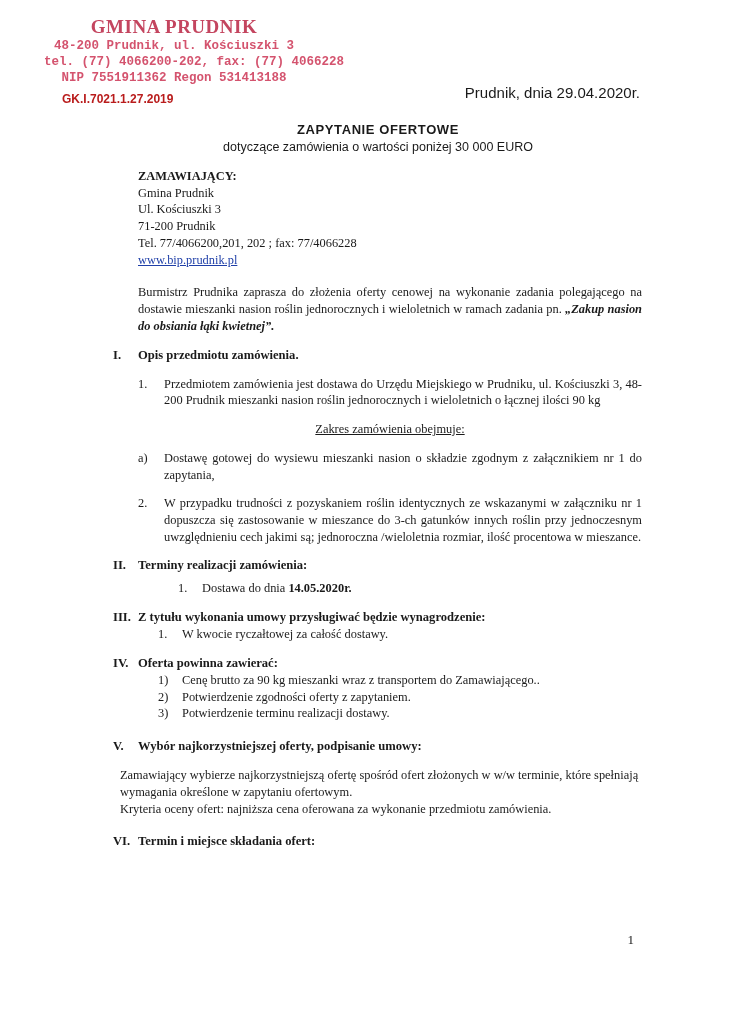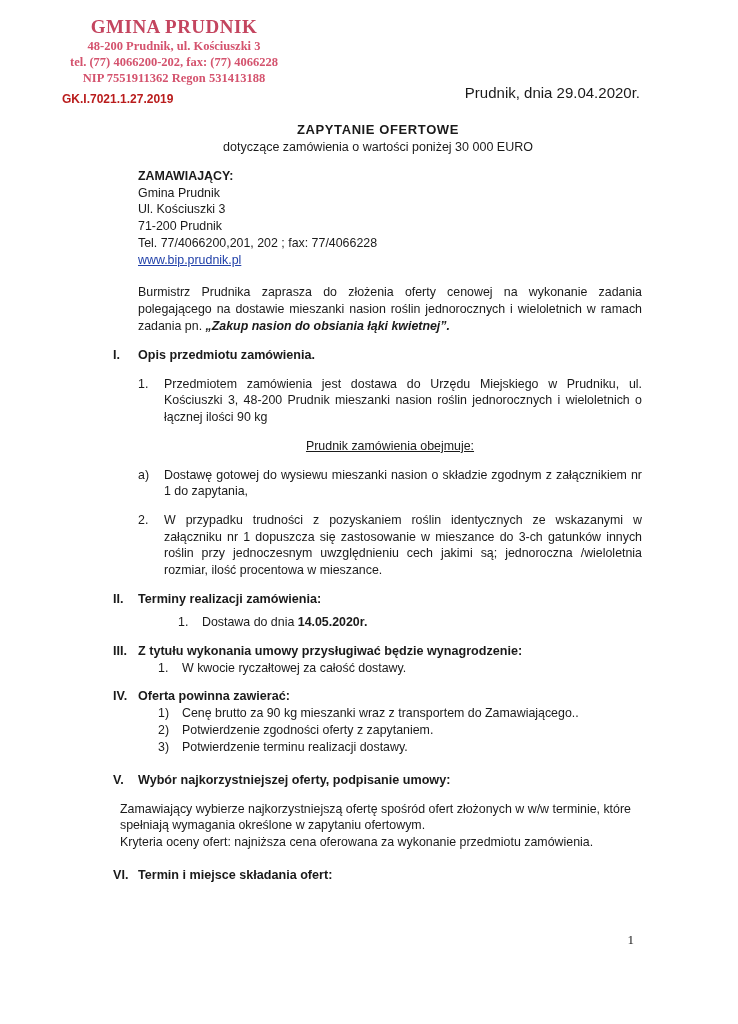--- a/index.html
+++ b/index.html
@@ -37,21 +37,21 @@
   .stamp .org {
     font-family: "Liberation Serif", serif;
     font-weight: bold;
     font-size: 19px;
     letter-spacing: 0.5px;
     color: #c4455f;
   }
   .stamp .addr,
   .stamp .tel,
   .stamp .nip {
-    font-family: Liberation Serif, serif;
+    font-family: Liberation Mono, monospace;
     font-size: 12.5px;
     font-weight: bold;
     color: #d4536e;
     white-space: nowrap;
   }
   .stamp .addr { margin-top: 1px; }
   .stamp .tel  { margin-top: 1px; }
   .stamp .nip  { margin-top: 1px; }
 
   .signref {
@@ -90,20 +90,21 @@
   }
 
   
   .body {
     position: absolute;
     left: 138px;
     right: 96px;
     top: 168px;
     font-size: 12.4px;
     line-height: 1.35;
+    font-family: Liberation Serif, serif;
   }
   .body .bold { font-weight: bold; }
   .block { margin: 0; }
   .gap-sm { height: 6px; }
   .gap-md { height: 12px; }
   .gap-lg { height: 16px; }
 
   .contact-line { white-space: nowrap; }
   .link {
     color: #1f3fa8;
@@ -217,21 +218,21 @@
 
     <div class="gap-md"></div>
 
     <div class="block numitem">
       <span class="marker">1.</span>
       <span>Przedmiotem zamówienia jest dostawa do Urzędu Miejskiego w Prudniku, ul. Kościuszki 3, 48-200 Prudnik  mieszanki nasion roślin jednorocznych i wieloletnich o łącznej ilości 90 kg</span>
     </div>
 
     <div class="gap-md"></div>
 
-    <div class="block centered-underline">Prudnik zamówienia obejmuje:</div>
+    <div class="block centered-underline">Zakres zamówienia obejmuje:</div>
 
     <div class="gap-md"></div>
 
     <div class="block numitem">
       <span class="marker">a)</span>
       <span>Dostawę gotowej do wysiewu mieszanki nasion o składzie zgodnym z załącznikiem nr 1 do zapytania,</span>
     </div>
 
     <div class="gap-md"></div>
 

